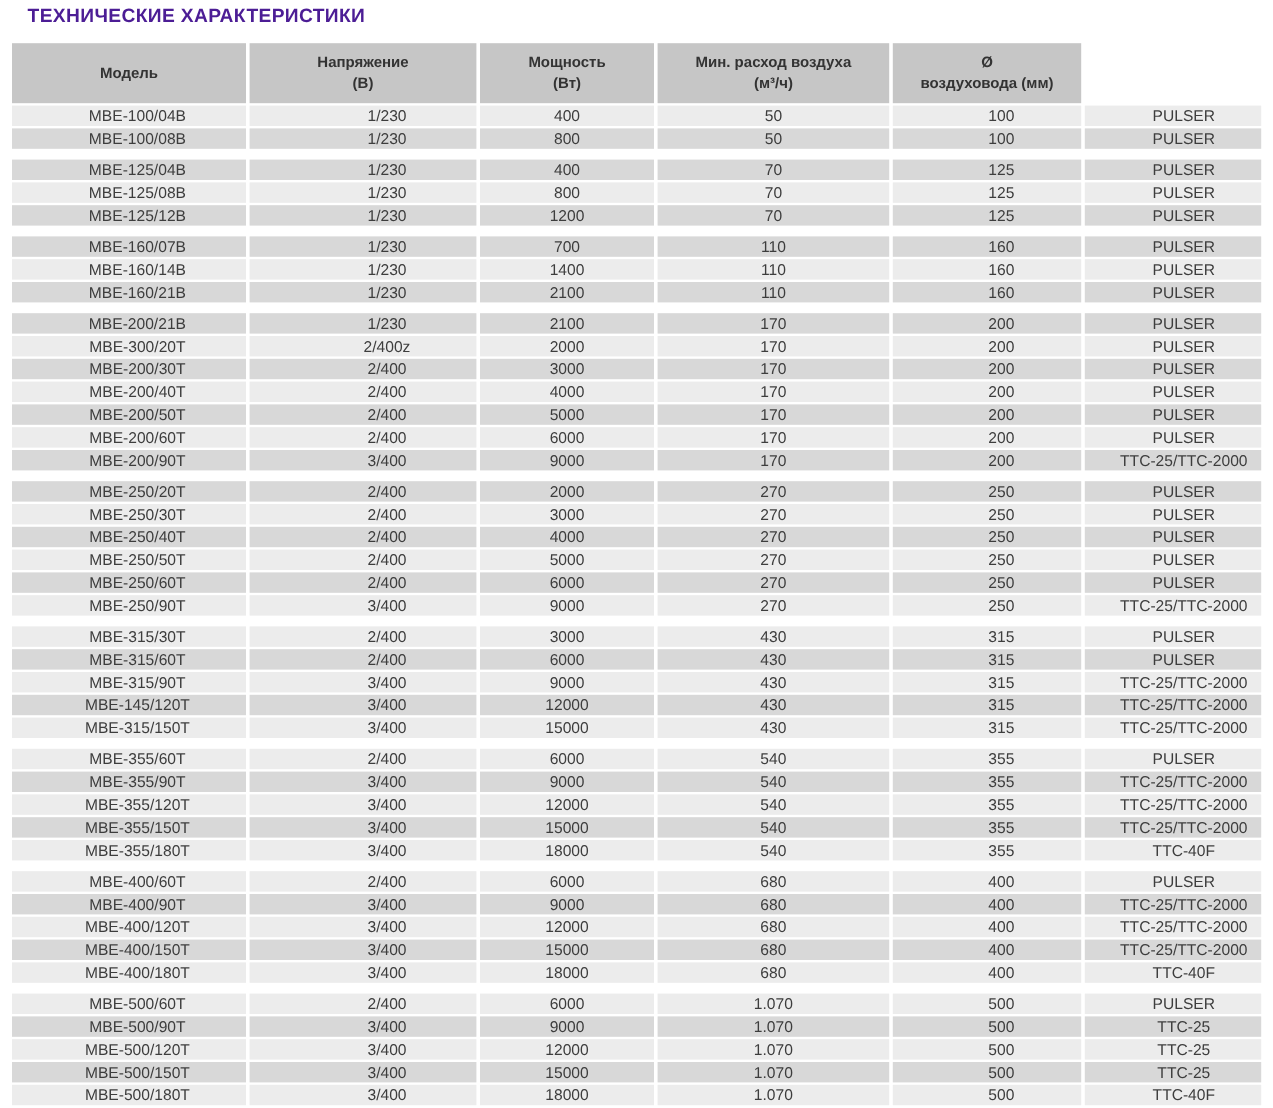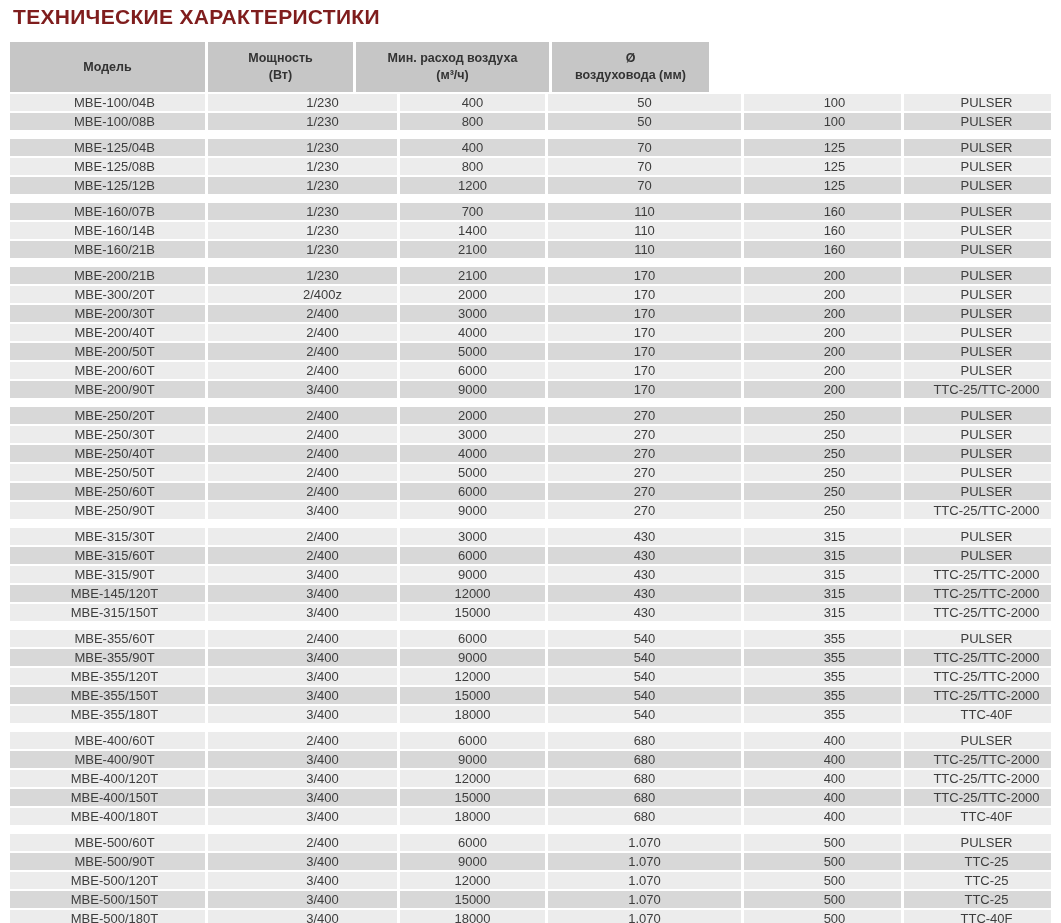--- a/index.html
+++ b/index.html
@@ -5,25 +5,25 @@
   * { box-sizing: border-box; }
   html, body { margin: 0; padding: 0; background: #ffffff; }
   body {
     width: 1061px;
     font-family: "Liberation Sans", sans-serif;
     -webkit-font-smoothing: antialiased;
   }
   .page { padding: 5px 10px 10px 10px; }
 
   .title {
-    font-size: 21px;
+    font-size: 16px;
     font-weight: bold;
-    color: #7f1d1d;
+    color: #4c1d95;
     letter-spacing: 0.3px;
-    margin: 0 0 13px 3px;
+    margin: 0 0 13px 13px;
   }
 
   .spec-table { width: 1041px; }
 
   
   .c0 { width: 195px; }
   .c1 { width: 189px; padding-left: 40px; }
   .c2 { width: 145px; }
   .c3 { width: 193px; }
   .c4 { width: 157px; padding-left: 24px; }
@@ -70,20 +70,24 @@
 
 <div class="page">
   <h1 class="title">ТЕХНИЧЕСКИЕ ХАРАКТЕРИСТИКИ</h1>
 
   <div class="spec-table">
     <div class="thead">
       <div class="hcell c0">
         <span class="hline">Модель</span>
 
       </div>
+      <div class="hcell c1">
+        <span class="hline">Напряжение</span>
+        <span class="hline">(В)</span>
+      </div>
       <div class="hcell c2">
         <span class="hline">Мощность</span>
         <span class="hline">(Вт)</span>
       </div>
       <div class="hcell c3">
         <span class="hline">Мин. расход воздуха</span>
         <span class="hline">(м³/ч)</span>
       </div>
       <div class="hcell c4">
         <span class="hline">Ø</span>

